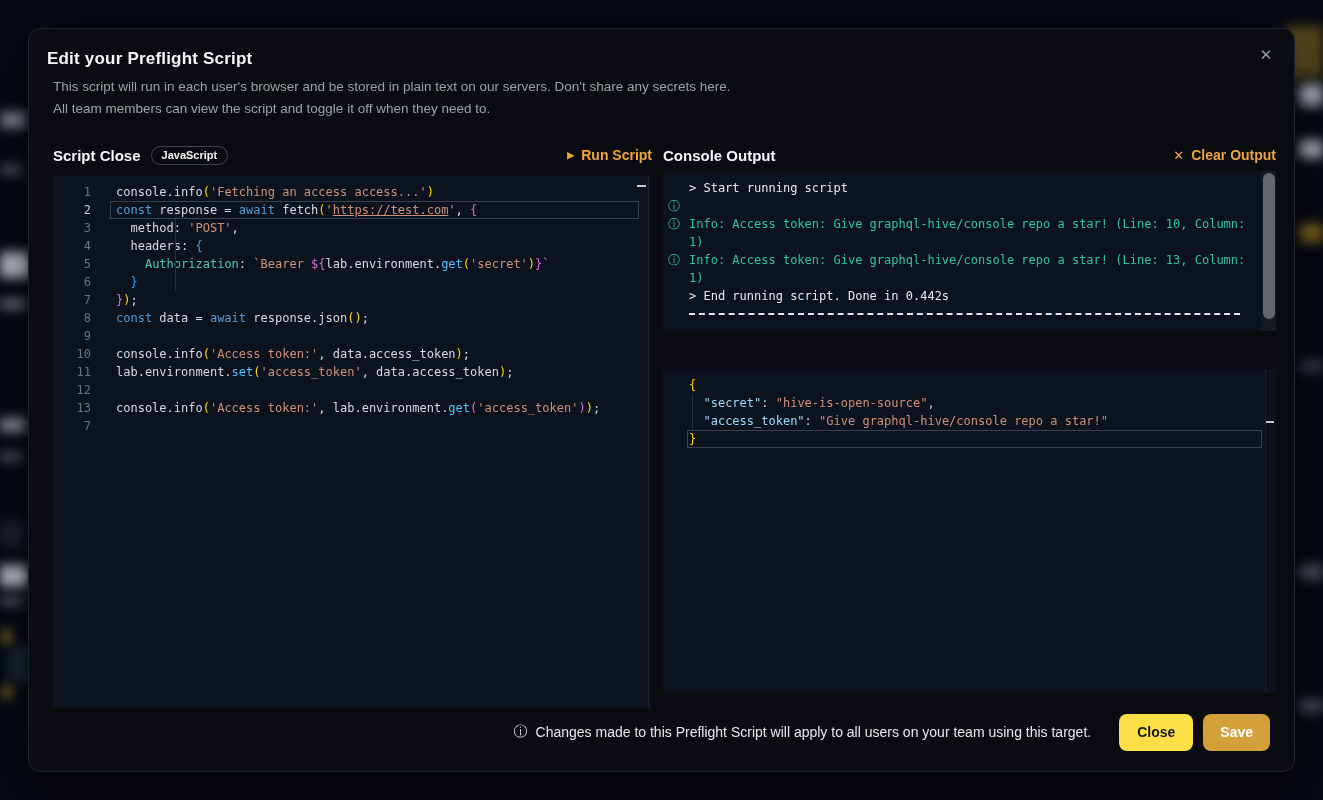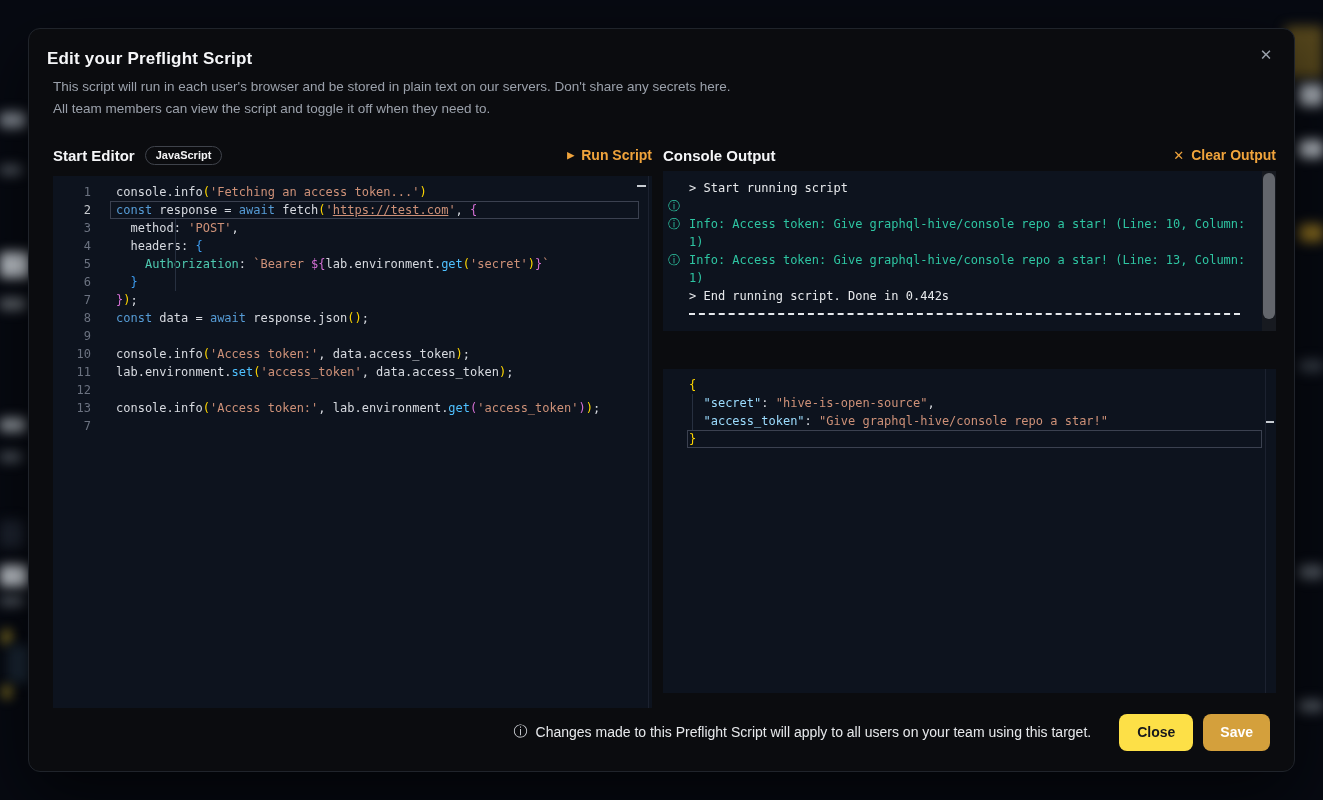--- a/index.html
+++ b/index.html
@@ -100,21 +100,21 @@
 
   <div class="modal-title">Edit your Preflight Script</div>
   <button class="modal-close">✕</button>
 
   <div class="modal-desc">
     <div>This script will run in each user's browser and be stored in plain text on our servers. Don't share any secrets here.</div>
     <div>All team members can view the script and toggle it off when they need to.</div>
   </div>
 
   <div class="sec-head" style="left:24px; top:113px; width:599px;">
-    <h2>Start Editor</h2>
+    <h2>Script Close</h2>
     <span class="badge">JavaScript</span>
     <span class="spacer"></span>
     <button class="txt-btn">
       <span class="tri">▶</span>
       <span>Run Script</span>
     </button>
   </div>
 
   <div class="ed-box" style="left:24px; top:147px; width:599px; height:532px;">
     <div class="gutter" id="se-gutter">
@@ -127,21 +127,21 @@
         <div class="ln">7</div>
         <div class="ln">8</div>
         <div class="ln">9</div>
         <div class="ln">10</div>
         <div class="ln">11</div>
         <div class="ln">12</div>
         <div class="ln">13</div>
         <div class="ln">7</div>
       </div>
     <div class="code-area" id="se-code">
-        <div class="cl"><span class="t-d">console.info</span><span class="t-y">(</span><span class="t-s">'Fetching an access token...'</span><span class="t-y">)</span></div>
+        <div class="cl"><span class="t-d">console.info</span><span class="t-y">(</span><span class="t-s">'Fetching an access access...'</span><span class="t-y">)</span></div>
         <div class="cl active"><span class="t-k">const</span><span class="t-d"> response = </span><span class="t-k">await</span><span class="t-d"> fetch</span><span class="t-y">(</span><span class="t-s">'</span><span class="t-u">https://test.com</span><span class="t-s">'</span><span class="t-d">, </span><span class="t-pk">{</span></div>
         <div class="cl"><span class="t-d">  method: </span><span class="t-s">'POST'</span><span class="t-d">,</span></div>
         <div class="cl"><span class="t-d">  headers: </span><span class="t-b">{</span></div>
         <div class="cl"><span class="t-d">    </span><span class="t-p">Authorization</span><span class="t-d">: </span><span class="t-s">`Bearer </span><span class="t-pk">${</span><span class="t-d">lab.environment.</span><span class="t-m">get</span><span class="t-y">(</span><span class="t-s">'secret'</span><span class="t-y">)</span><span class="t-pk">}</span><span class="t-s">`</span></div>
         <div class="cl"><span class="t-d">  </span><span class="t-b">}</span></div>
         <div class="cl"><span class="t-pk">}</span><span class="t-y">)</span><span class="t-d">;</span></div>
         <div class="cl"><span class="t-k">const</span><span class="t-d"> data = </span><span class="t-k">await</span><span class="t-d"> response.json</span><span class="t-y">(</span><span class="t-y">)</span><span class="t-d">;</span></div>
         <div class="cl"></div>
         <div class="cl"><span class="t-d">console.info</span><span class="t-y">(</span><span class="t-s">'Access token:'</span><span class="t-d">, data.access_token</span><span class="t-y">)</span><span class="t-d">;</span></div>
         <div class="cl"><span class="t-d">lab.environment.</span><span class="t-m">set</span><span class="t-y">(</span><span class="t-s">'access_token'</span><span class="t-d">, data.access_token</span><span class="t-y">)</span><span class="t-d">;</span></div>

